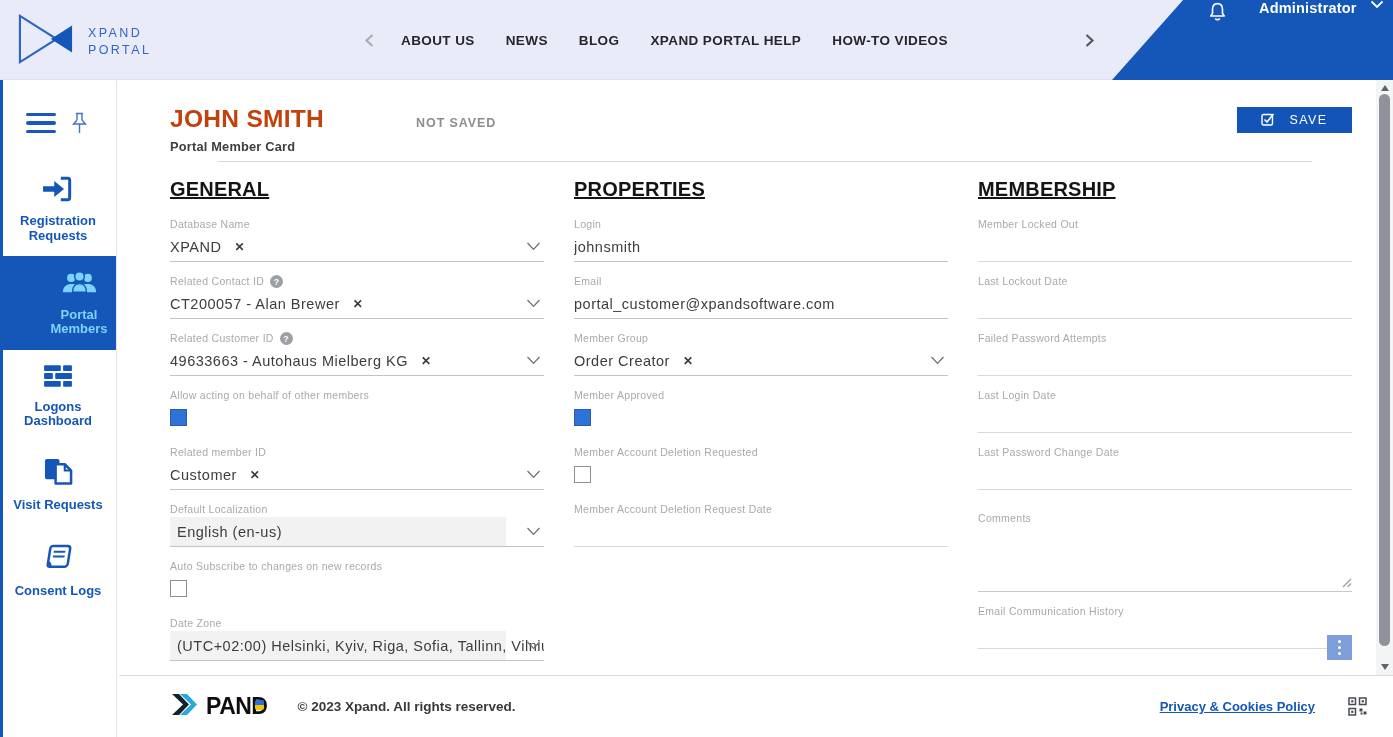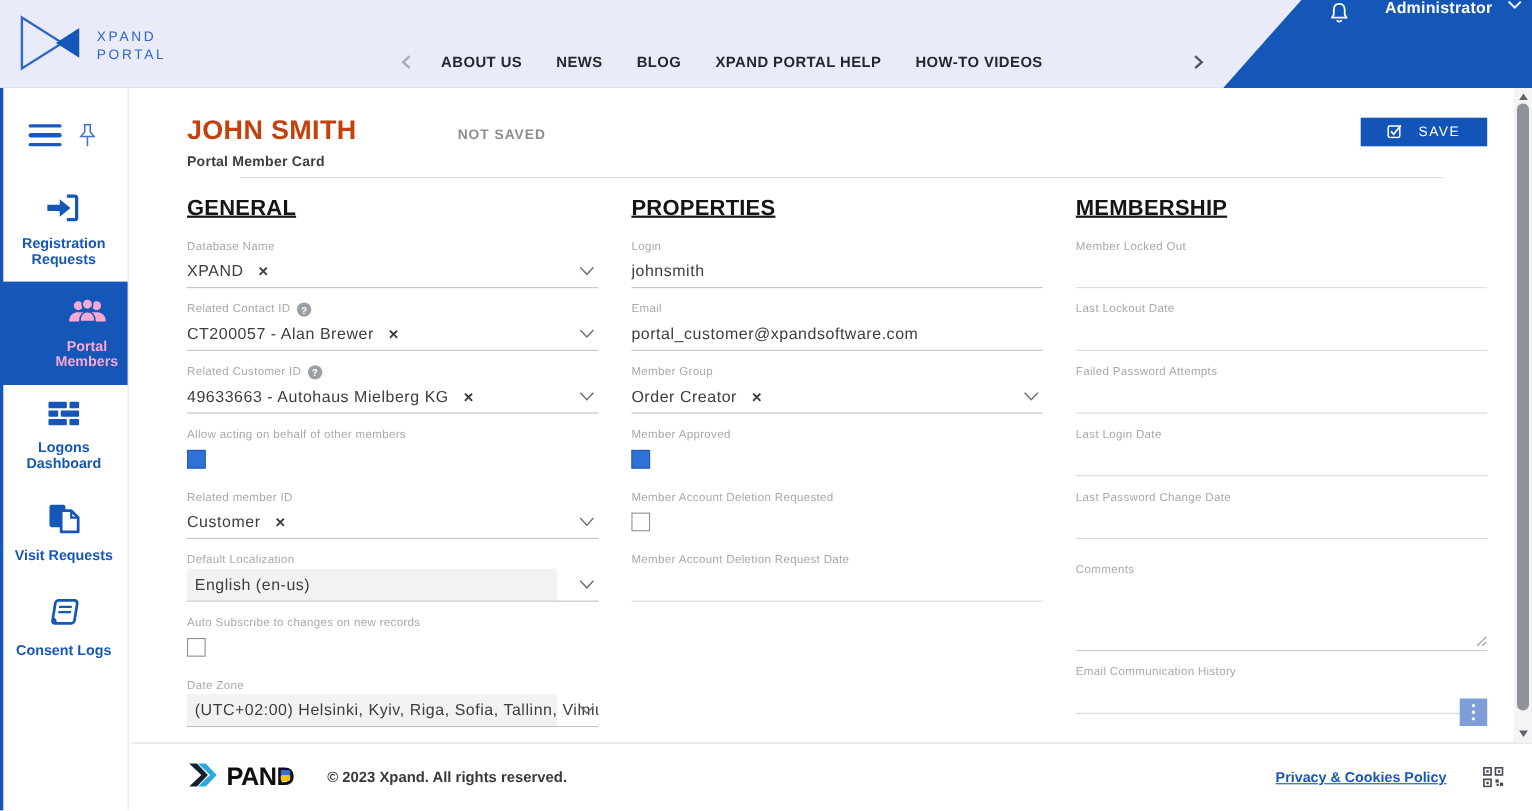--- a/index.html
+++ b/index.html
@@ -6,21 +6,21 @@
   html,body { width:1393px; height:737px; overflow:hidden; background:#fff;
               font-family:"Liberation Sans", sans-serif; }
   .page { position:relative; width:1393px; height:737px; background:#fff; overflow:hidden; }
 
   
   .top-header { position:absolute; left:0; top:0; width:1393px; height:80px;
                 background:#e9ecf8; border-bottom:1px solid #dde2f0; z-index:5; }
   .logo { position:absolute; left:18px; top:13px; display:flex; align-items:center; gap:14px; }
   .logo-text { display:flex; flex-direction:column; gap:3px; color:#2f66c5;
                font-size:12.5px; letter-spacing:2.4px; font-weight:500; }
-  .top-nav { position:absolute; left:364px; top:16px; width:740px; height:80px;
+  .top-nav { position:absolute; left:364px; top:0; width:740px; height:80px;
              display:flex; align-items:center; }
   .nav-chev { display:flex; align-items:center; cursor:pointer; }
   .nav-chev.left { margin-right:26px; }
   .nav-chev.right { position:absolute; left:720px; }
   .nav-items { display:flex; gap:31px; align-items:center; }
   .nav-item { font-size:13.5px; font-weight:700; color:#26272c; letter-spacing:.4px;
               cursor:pointer; white-space:nowrap; }
   .admin-block { position:absolute; right:0; top:0; width:281px; height:80px;
                  background:#1557b8; color:#fff;
                  clip-path:polygon(25.3% 0, 100% 0, 100% 100%, 0 100%);
@@ -34,21 +34,21 @@
              border-right:1px solid #e5e5e5; z-index:4; }
   .sidebar::before { content:""; position:absolute; left:0; top:0; width:3px; height:657px; background:#1557b8; }
   .side-top { padding:24px 0 0 26px; display:flex; align-items:center; gap:15px; height:62px; }
   .hamburger { display:flex; flex-direction:column; gap:5px; cursor:pointer; }
   .hamburger i { display:block; width:30px; height:3.6px; background:#1b58bb; border-radius:2px; }
   .pin { cursor:pointer; display:flex; }
   .side-items { margin-top:20px; display:flex; flex-direction:column; }
   .side-item { --icon-bg:#fff; display:flex; flex-direction:column; align-items:center; justify-content:center;
                gap:8px; padding:13px 4px; min-height:86px; color:#1557b8; font-size:13px; font-weight:700;
                text-align:center; line-height:1.1; cursor:pointer; }
-  .side-item.active { --icon-bg:#1557b8; background:#1557b8; color:#f9a8d4; min-height:80px;padding-left:46px; }
+  .side-item.active { --icon-bg:#1557b8; background:#1557b8; color:#7dd3fc; min-height:80px;padding-left:46px; }
   .side-item .lbl { max-width:108px; }
 
   
   .content { position:absolute; left:119px; top:80px; width:1257px; height:592px; background:#fff; overflow:hidden; }
   .page-head { position:relative; padding:25px 40px 0 51px; }
   .title-row { display:flex; align-items:baseline; }
   .page-title { font-size:24.5px; font-weight:700; color:#c2410c; letter-spacing:.3px; }
   .status-badge { margin-left:92px; font-size:12.5px; font-weight:700; color:#8d8d8d; letter-spacing:.9px; }
   .subtitle { margin-top:6px; font-size:12.8px; font-weight:700; color:#3e3e3e; letter-spacing:.2px; }
   .divider { margin:7px 24px 0 48px; height:1px; background:#dadada; }

